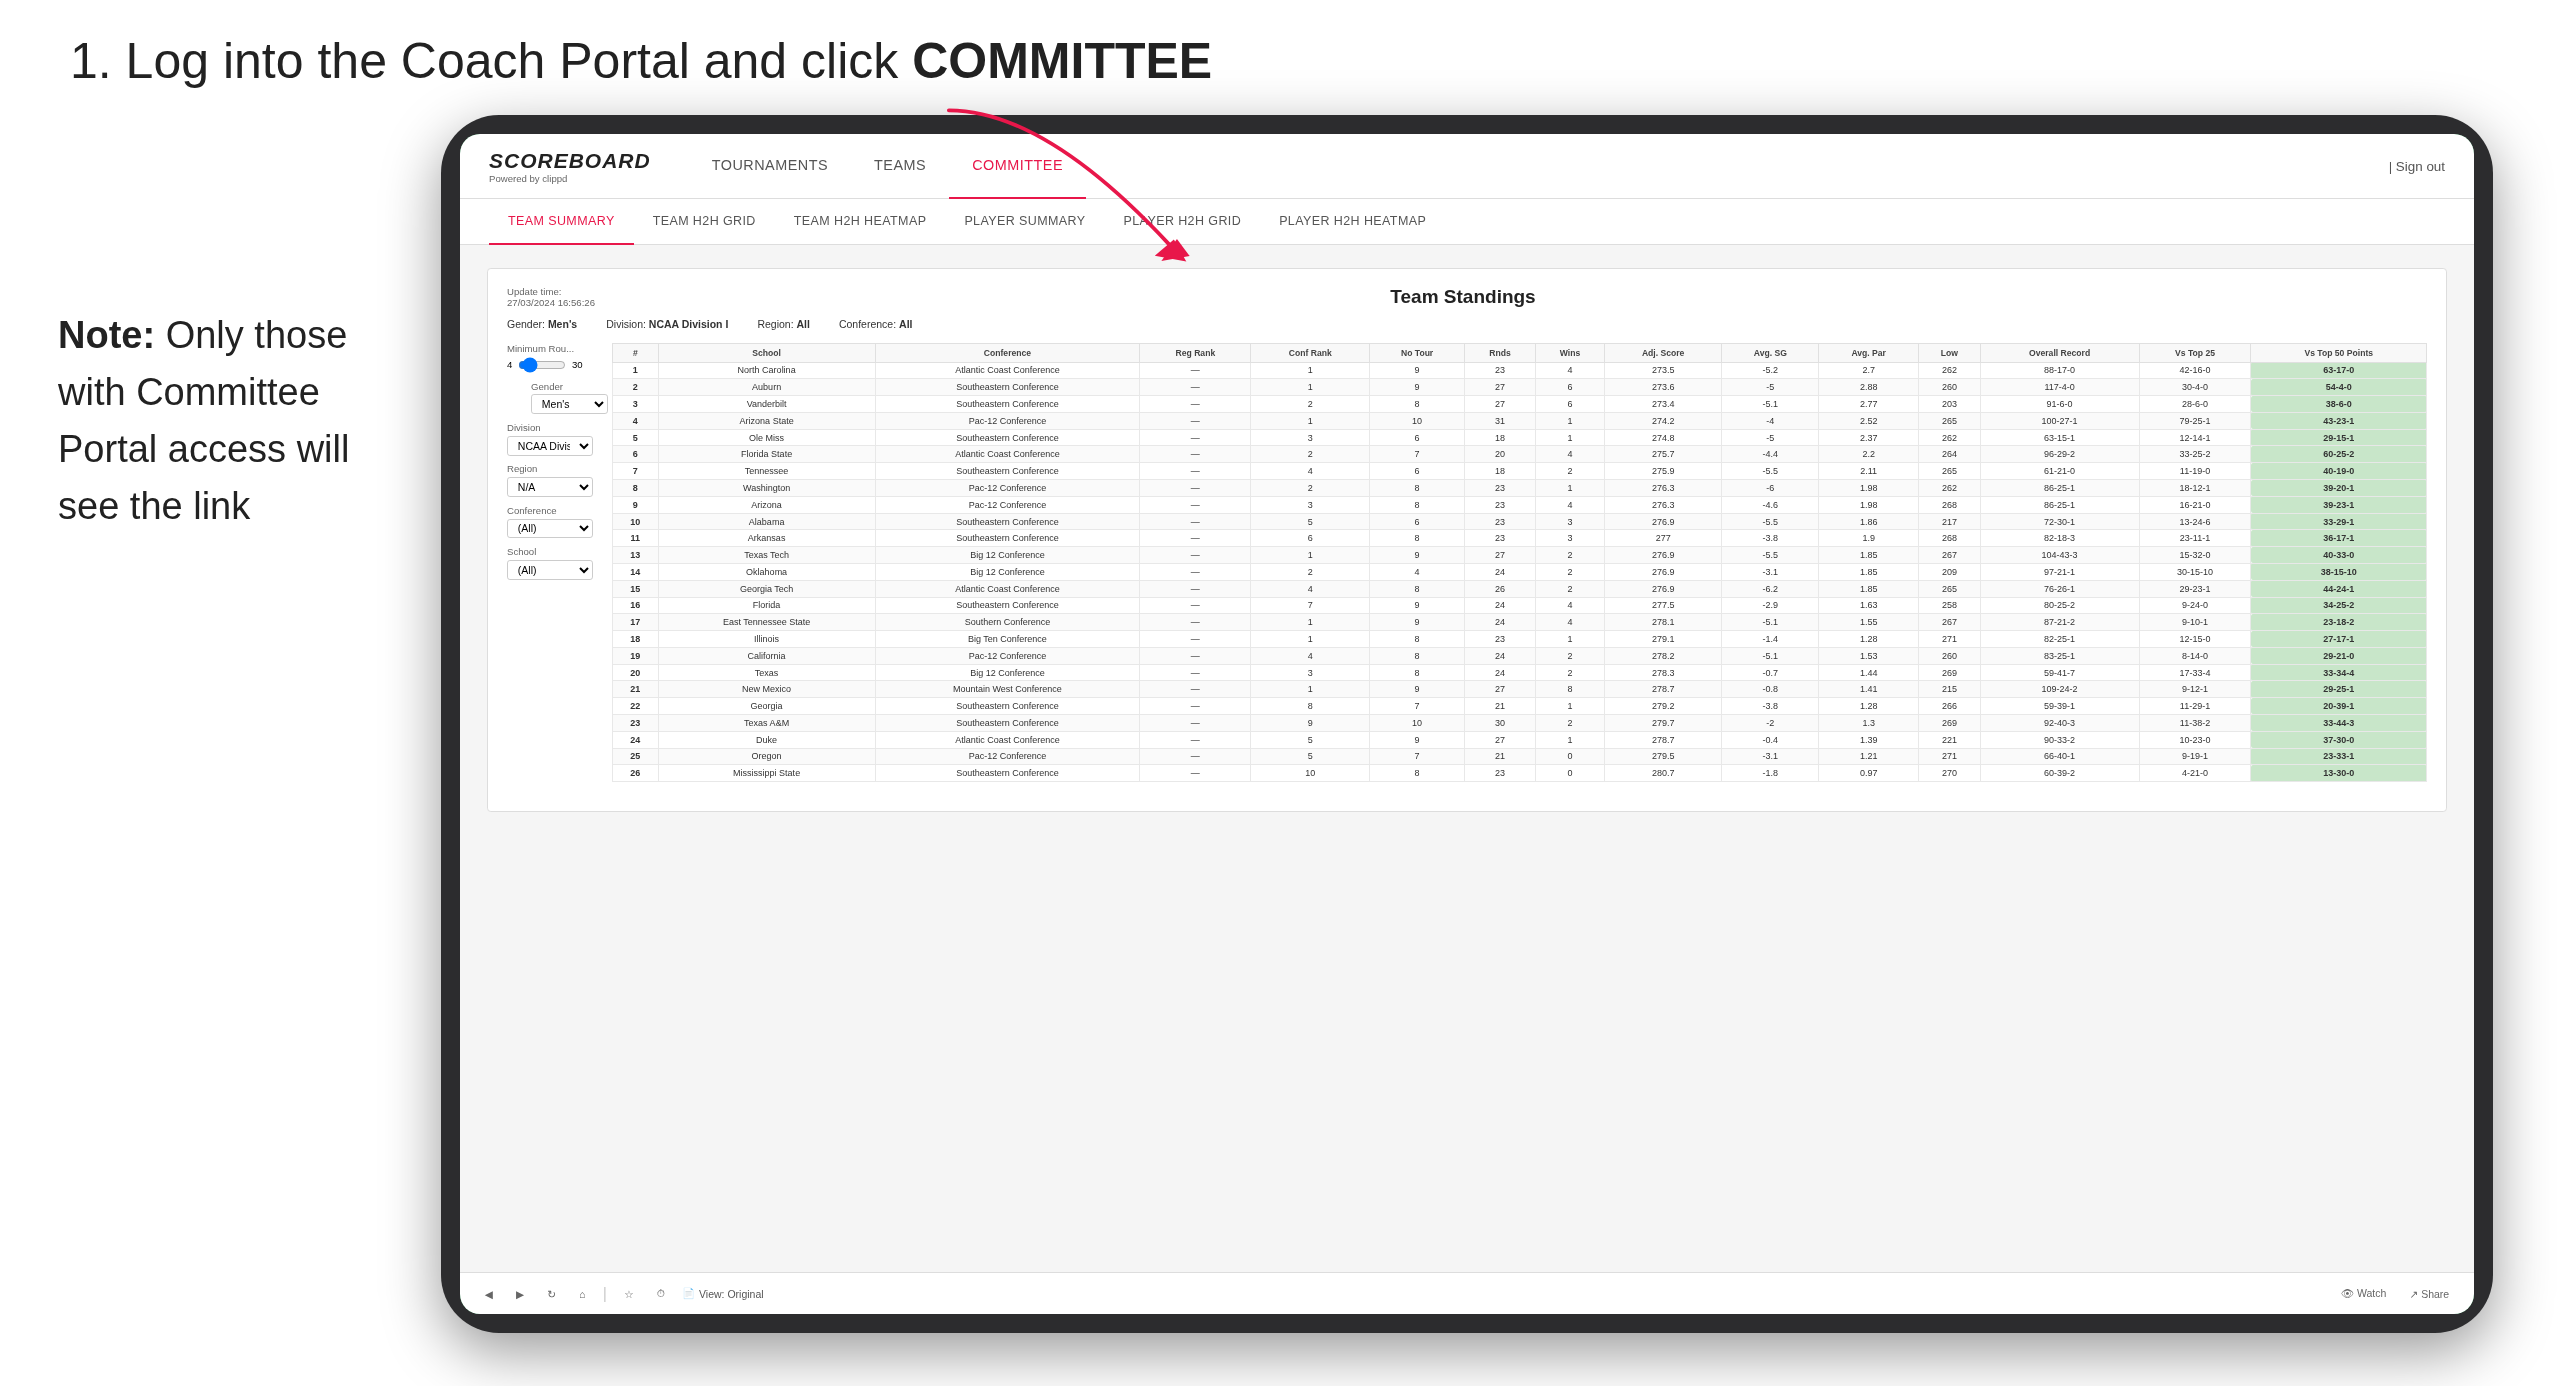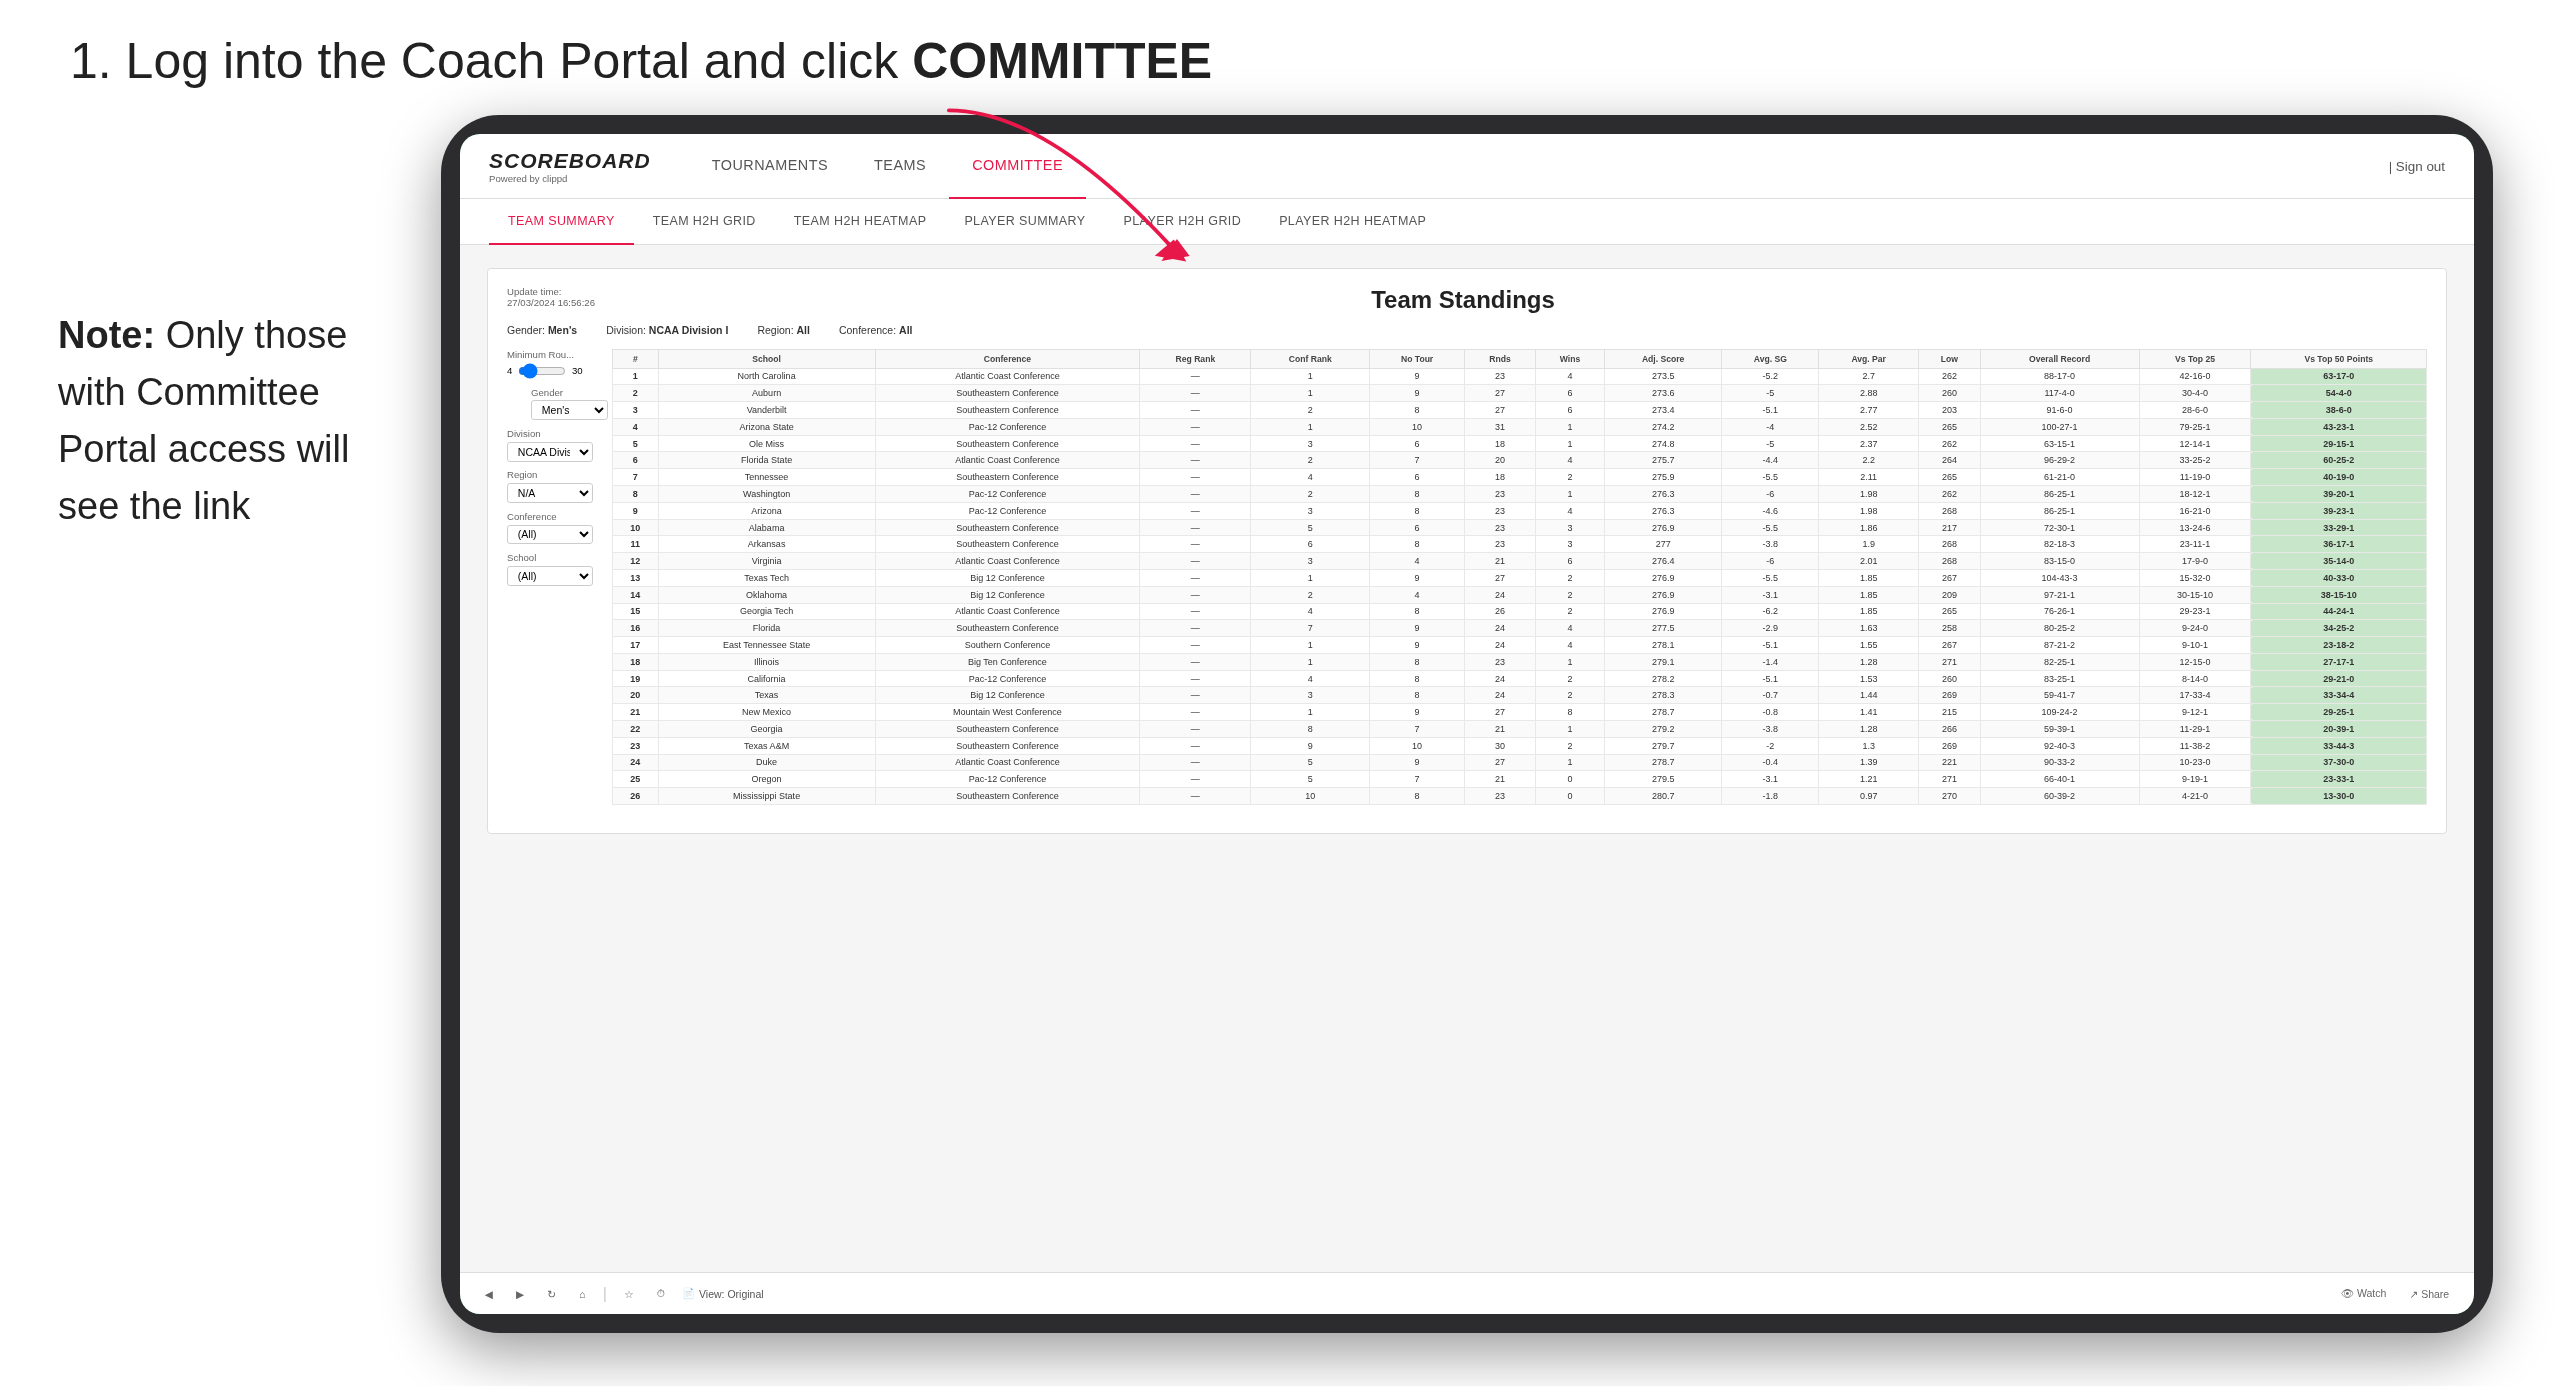--- a/index.html
+++ b/index.html
@@ -157,21 +157,21 @@
       padding: 17px 19px;
     }
 
     .card-header-row {
       display: flex;
       align-items: flex-start;
       justify-content: space-between;
       margin-bottom: 9.6px;
     }
     .card-title {
-      font-size: 24px;
+      font-size: 19px;
       font-weight: 600;
       color: #222;
       text-align: center;
       flex: 1;
     }
 
     .filters-row {
       display: flex;
       gap: 29px;
       font-size: 10.5px;
@@ -595,37 +595,20 @@
                     <td>3</td>
                     <td>277</td>
                     <td>-3.8</td>
                     <td>1.9</td>
                     <td>268</td>
                     <td>82-18-3</td>
                     <td>23-11-1</td>
                     <td class="td-highlight">36-17-1</td>
                   </tr>
                   <tr>
-                    <td class="td-rank">12</td>
-                    <td class="td-school">Virginia</td>
-                    <td class="td-conf">Atlantic Coast Conference</td>
-                    <td>—</td>
-                    <td>3</td>
-                    <td>4</td>
-                    <td>21</td>
-                    <td>6</td>
-                    <td>276.4</td>
-                    <td>-6</td>
-                    <td>2.01</td>
-                    <td>268</td>
-                    <td>83-15-0</td>
-                    <td>17-9-0</td>
-                    <td class="td-highlight">35-14-0</td>
-                  </tr>
-                  <tr>
                     <td class="td-rank">13</td>
                     <td class="td-school">Texas Tech</td>
                     <td class="td-conf">Big 12 Conference</td>
                     <td>—</td>
                     <td>1</td>
                     <td>9</td>
                     <td>27</td>
                     <td>2</td>
                     <td>276.9</td>
                     <td>-5.5</td>

